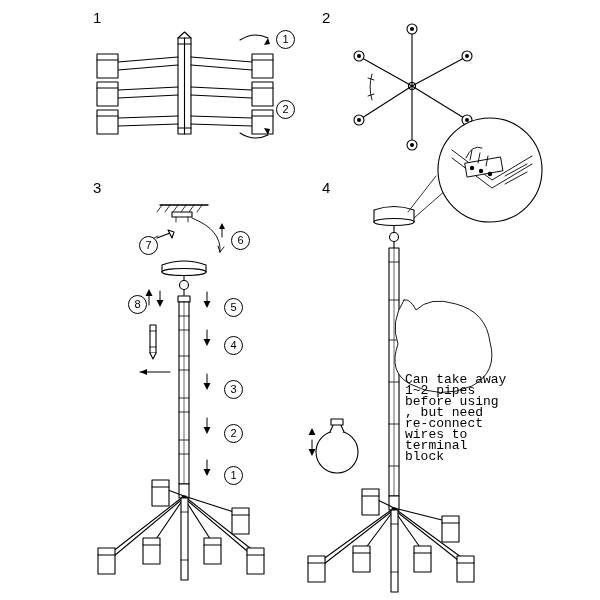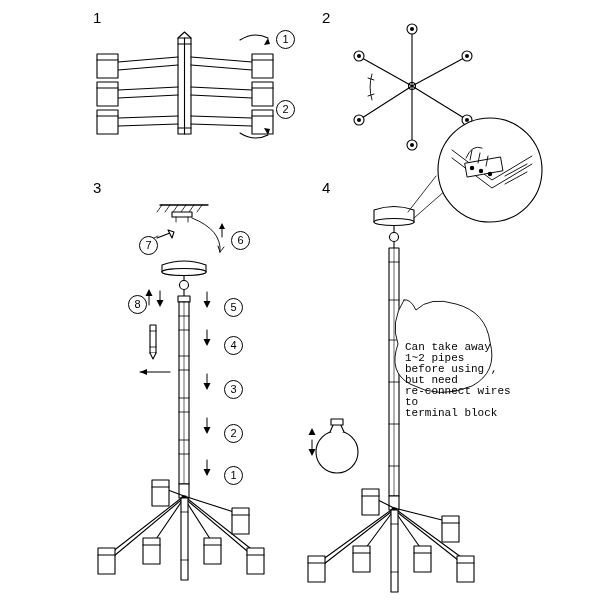--- a/index.html
+++ b/index.html
@@ -39,25 +39,26 @@
     font-family: "Liberation Sans", sans-serif;
     font-size: 11px;
     color: #000;
     text-align: center;
     line-height: 17px;
     background: #fff;
   }
   .note {
     position: absolute;
     font-family: "Liberation Mono", monospace;
-    font-size: 11px;
+    font-size: 13px;
     line-height: 11px;
     color: #000;
     white-space: pre-line;
     text-align: left;
+    margin-top: 32px;
   }
 </style>
 </head>
 <body>
 
 <div id="page">
 
   <svg viewBox="0 0 600 600">
     <g fill="none" stroke="#000" stroke-width="1.1" stroke-linecap="round" stroke-linejoin="round">
 

